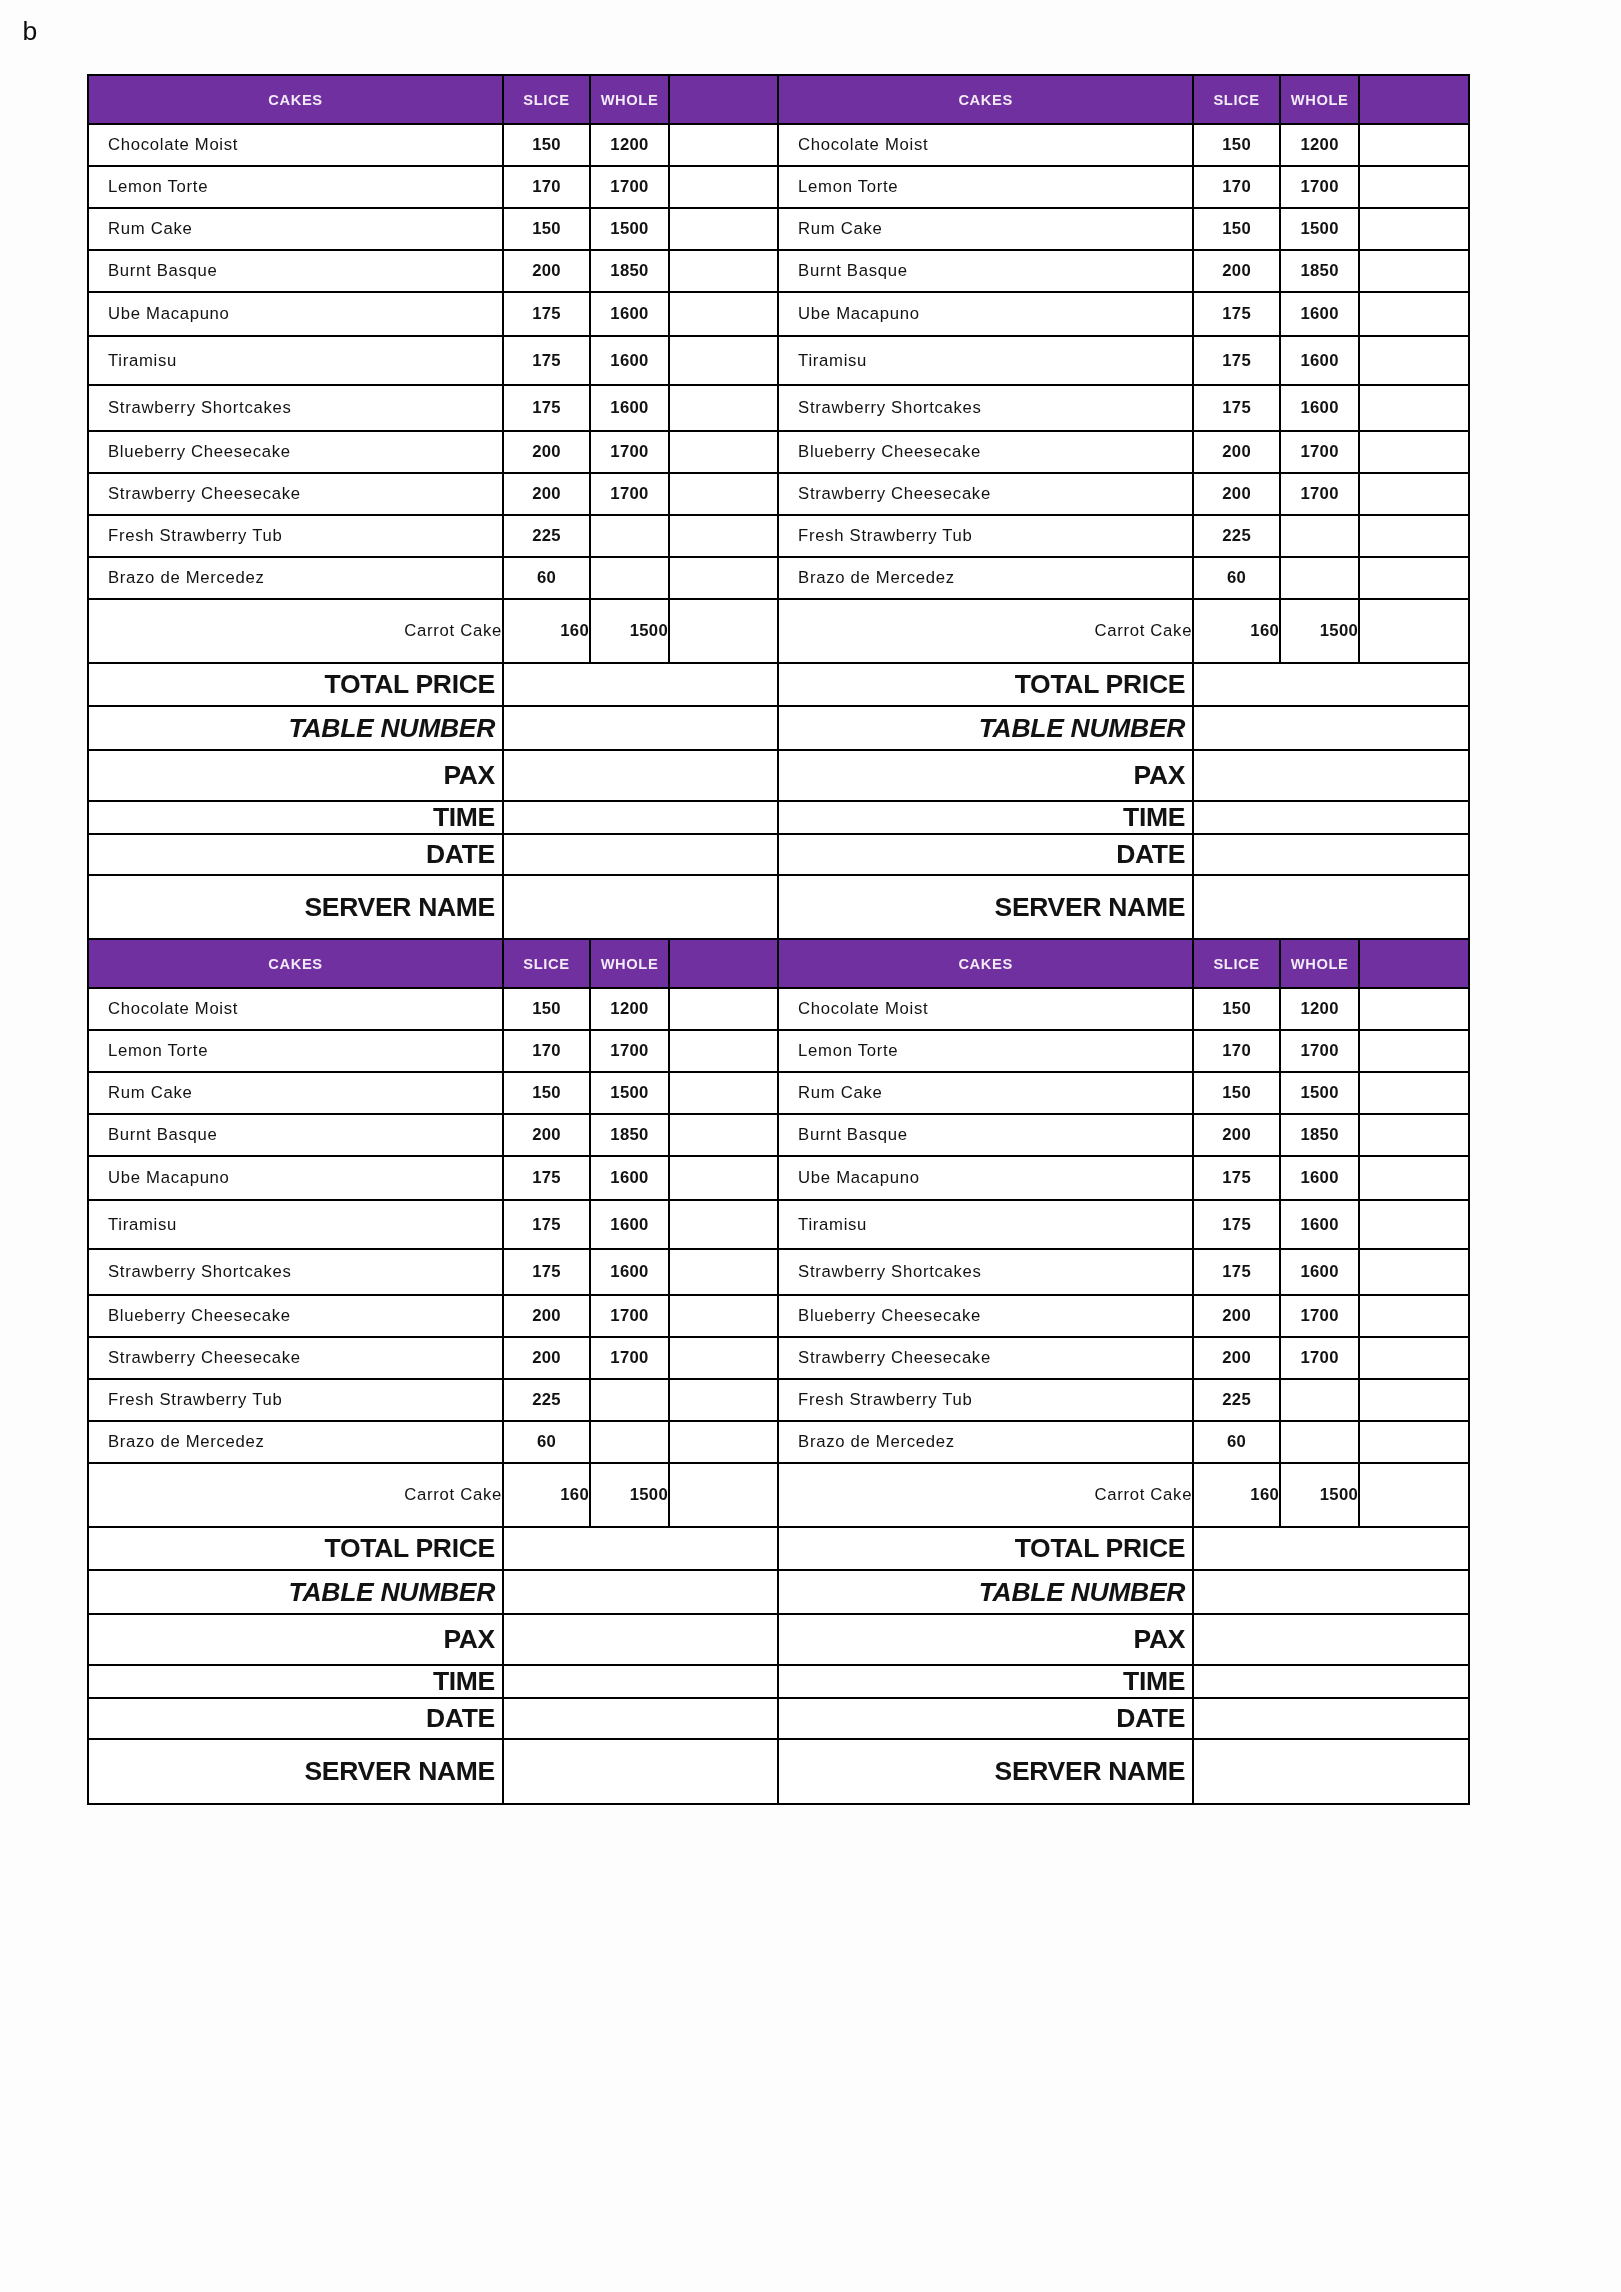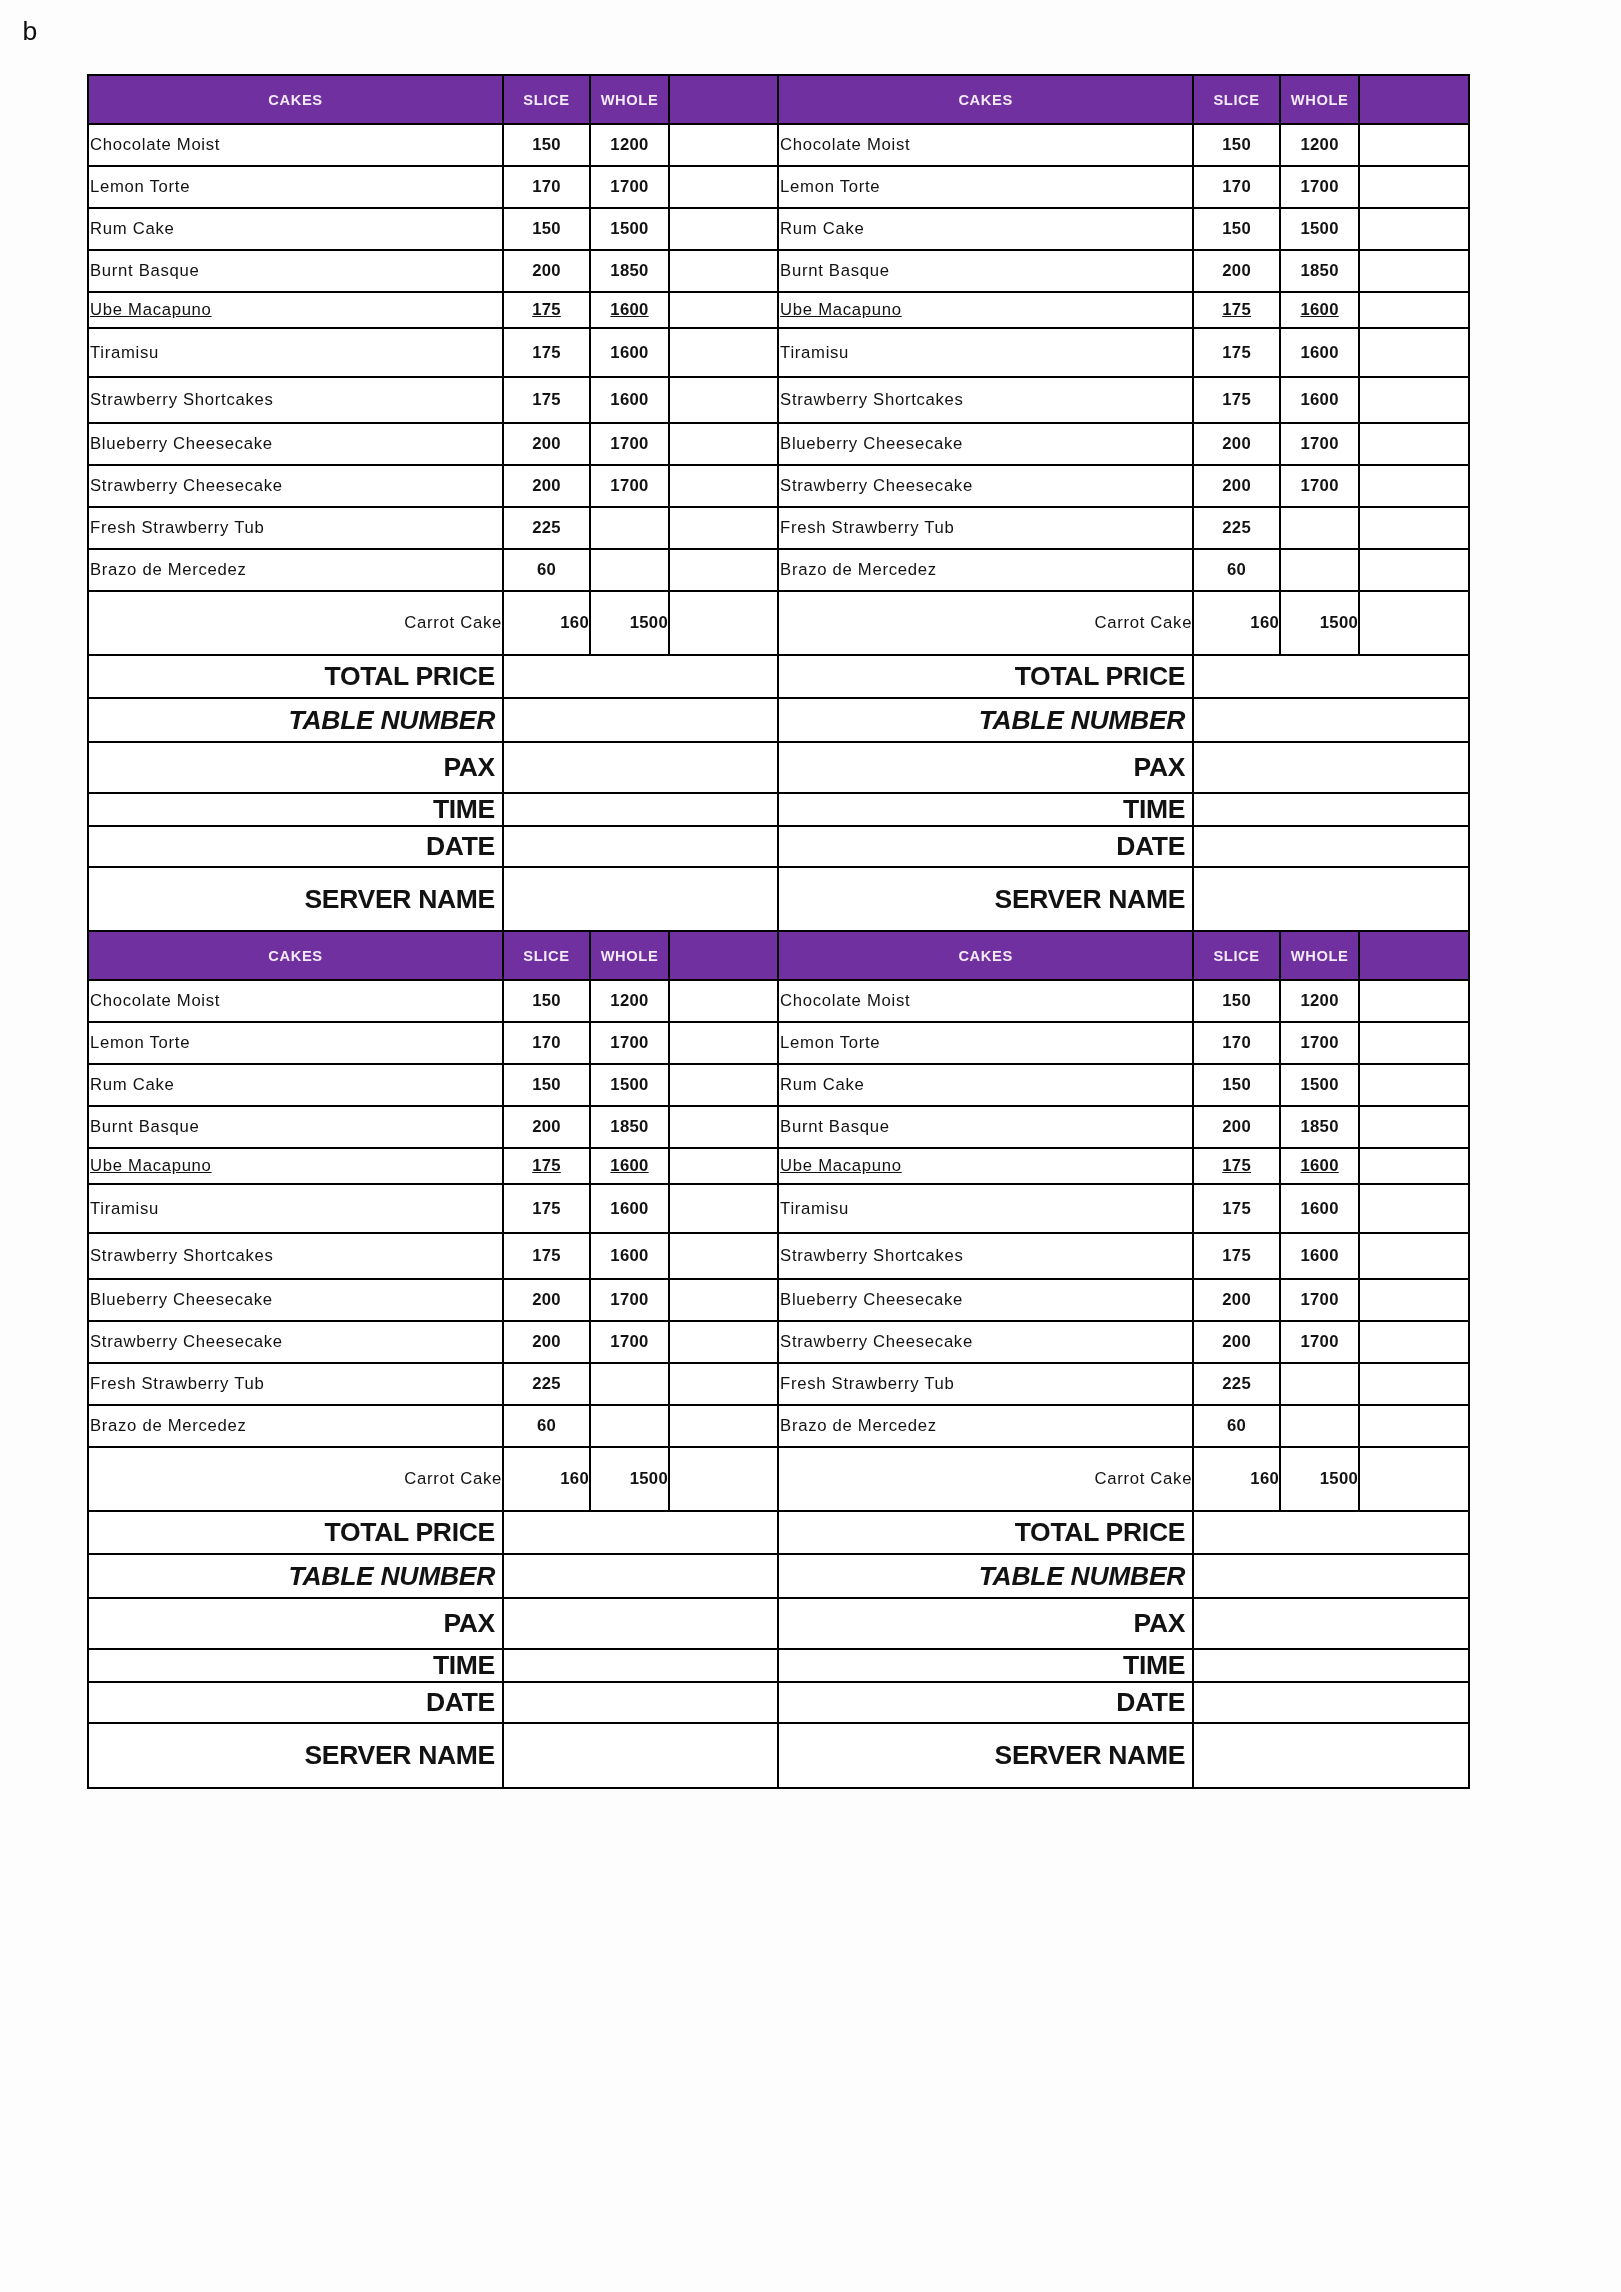--- a/index.html
+++ b/index.html
@@ -55,31 +55,31 @@
     text-align:center;
     vertical-align:middle;
   }
   tbody td{
     height:42px;
     font-size:16.7px;
     vertical-align:middle;
   }
   td.name{
     text-align:left;
-    padding-left:1px;
+    padding-left:19px;
     letter-spacing:0.7px;
   }
   td.num{
     text-align:center;
     font-weight:bold;
     letter-spacing:0.3px;
   }
   td.extra{background:#ffffff;}
   
-  tr.r5 td{height:36px;text-decoration:underline;}
+  tr.r5 td{height:44px;}
   tr.r6 td{height:49px;border-top-width:1px;}
   tr.r7 td{height:46px;}
   tr.r12 td{height:64px;text-align:right;}
   
   tr.foot td.flabel{
     text-align:right;
     font-weight:bold;
     font-size:26.5px;
     padding-right:7px;
     letter-spacing:-0.3px;

